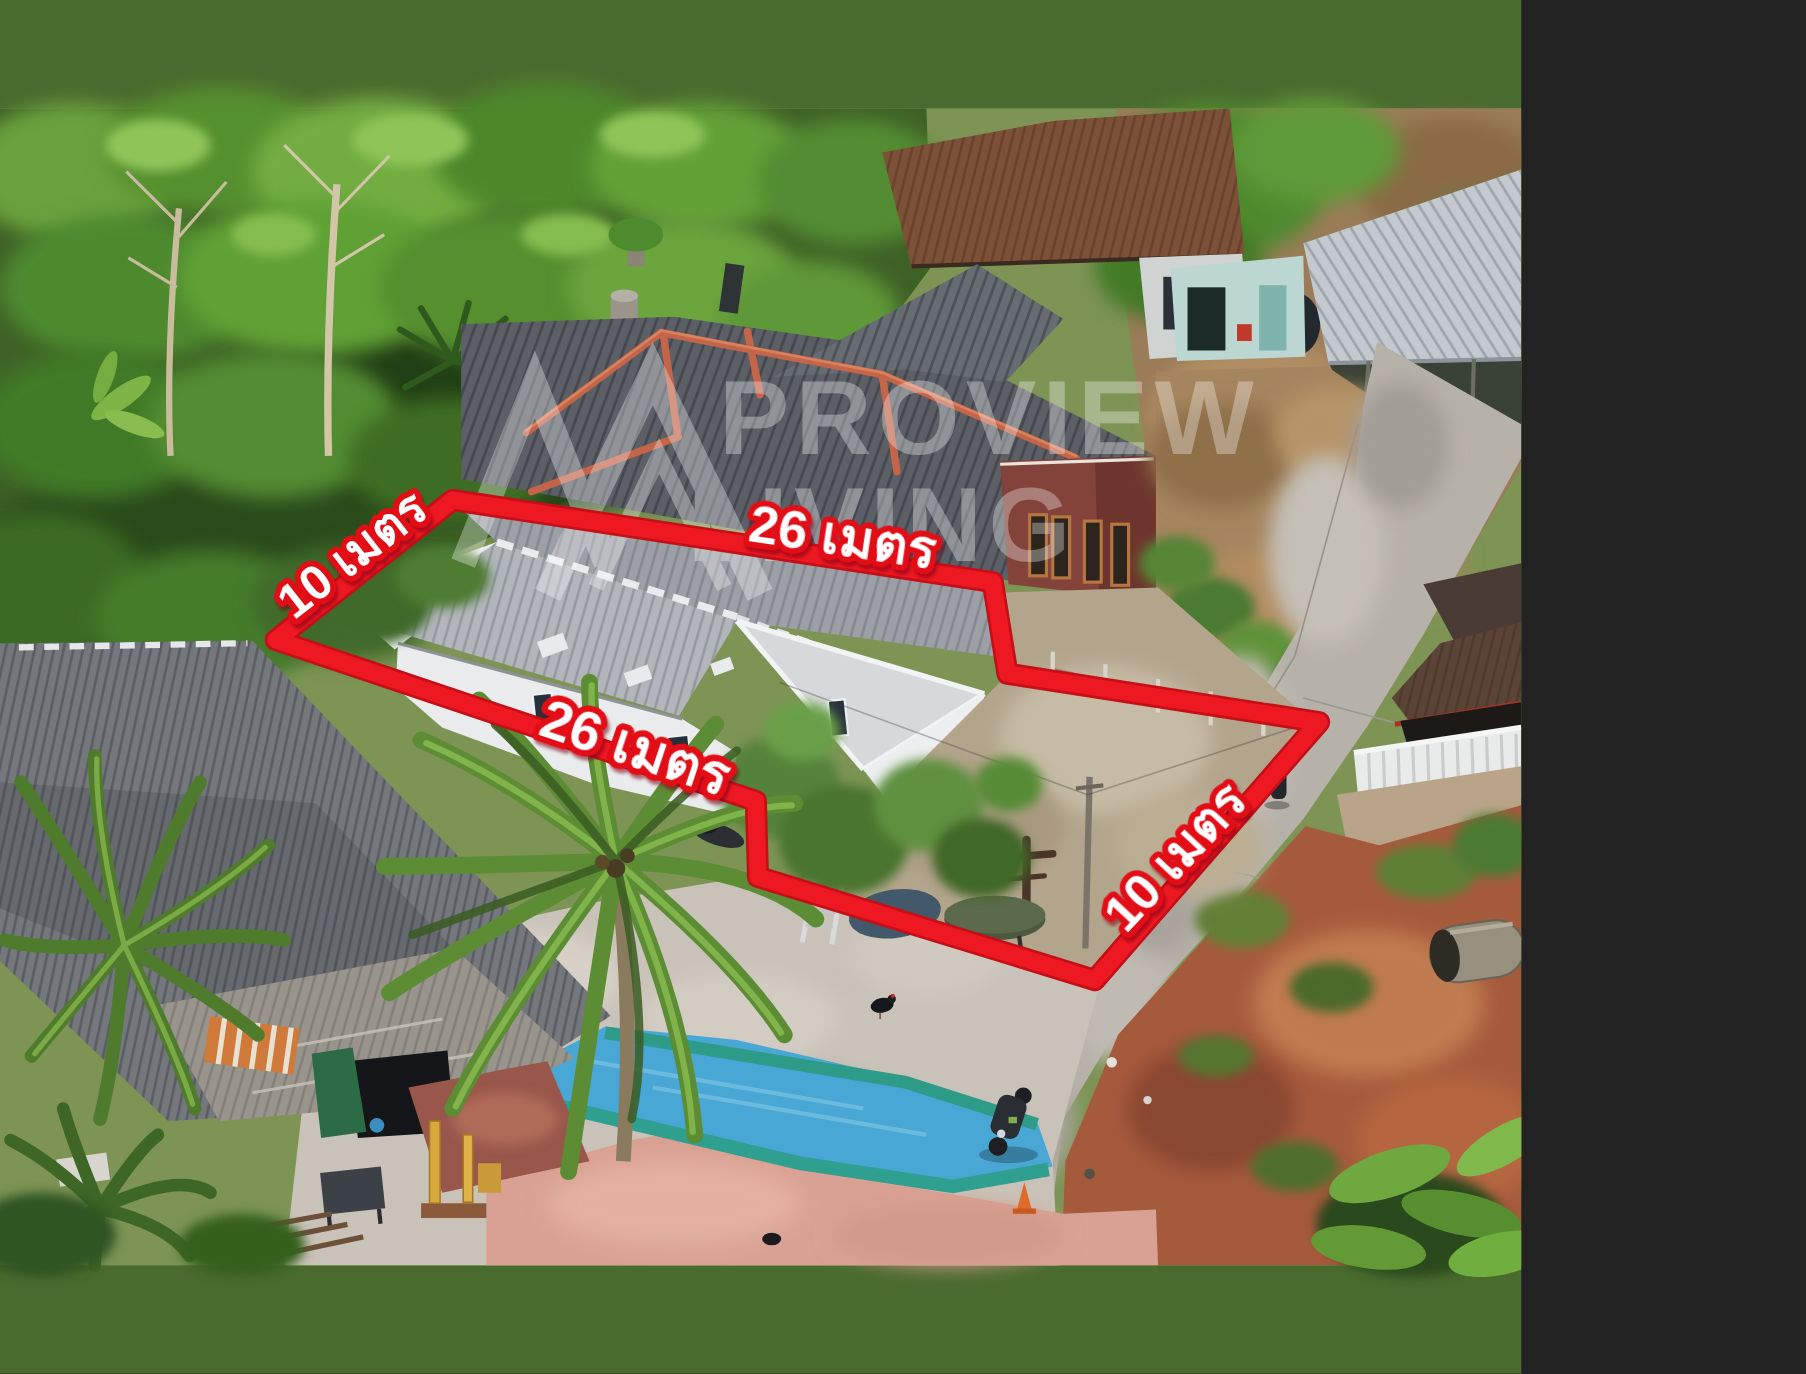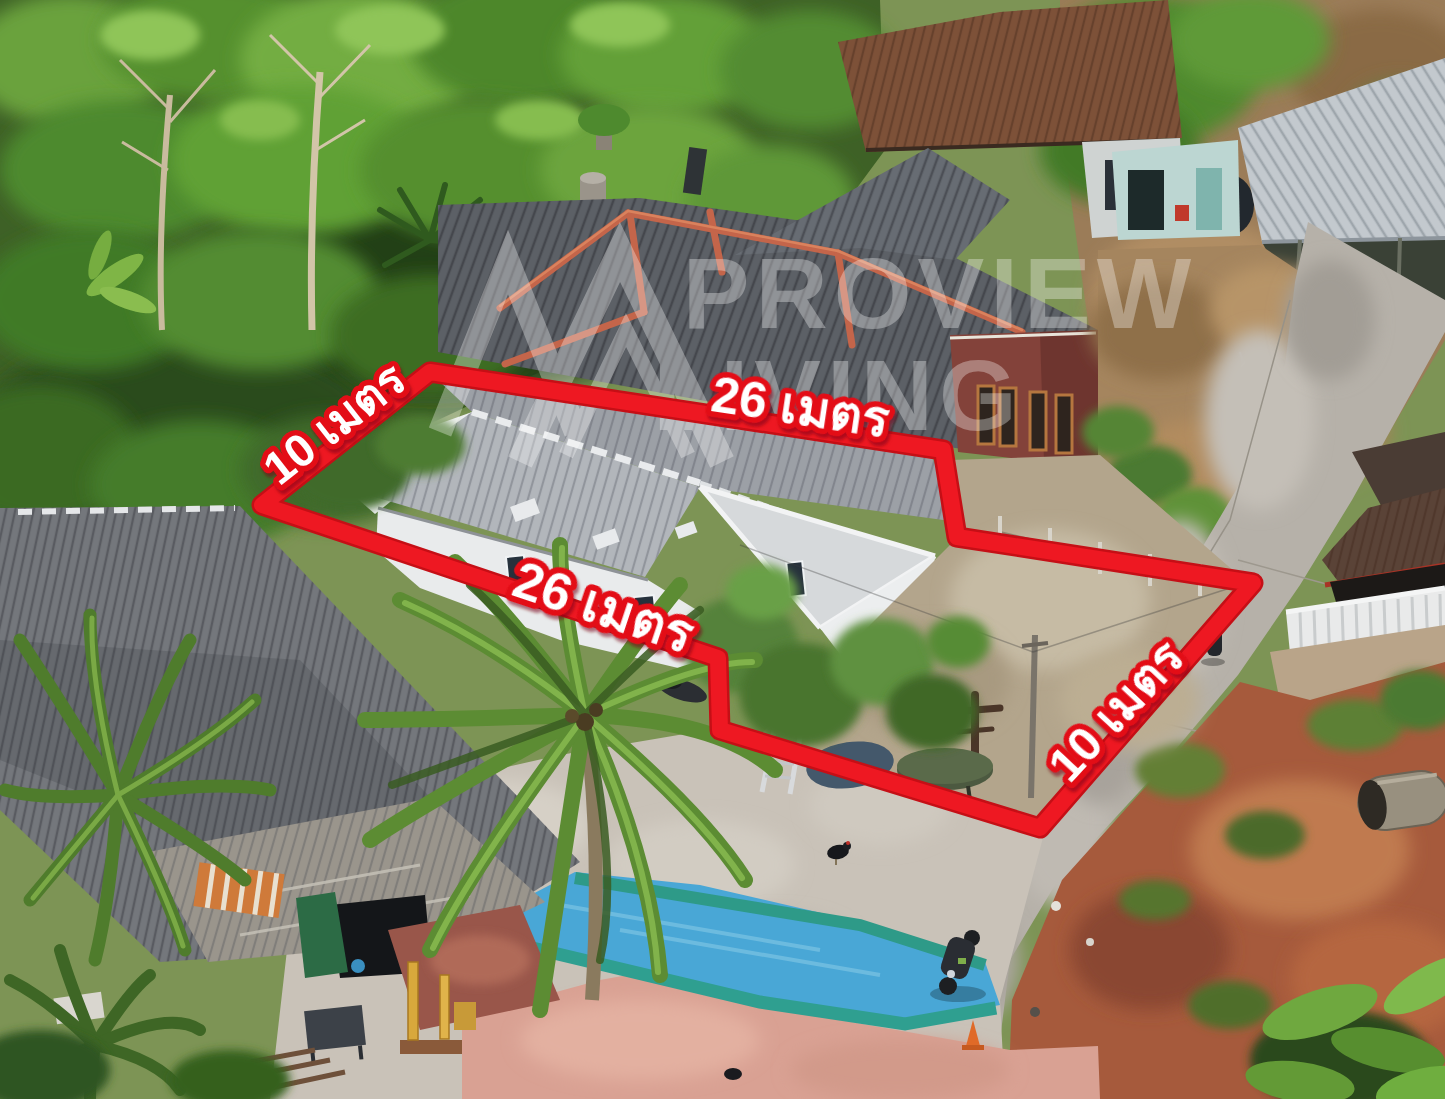--- a/index.html
+++ b/index.html
@@ -1,16 +1,16 @@
 <!DOCTYPE html>
 <html><head>
 <meta charset="utf-8">
 <style>
   html,body{margin:0;padding:0;background:#222;}
-  .stage{position:relative;width:1445px;height:1099px;overflow:hidden;background:#4a6b2e;
+  .stage{position:relative;width:1217px;height:1099px;overflow:hidden;background:#4a6b2e;
          font-family:"Liberation Sans","DejaVu Sans",sans-serif;}
   .stage svg{display:block;width:100%;height:100%;}
   text{font-family:"Liberation Sans","DejaVu Sans",sans-serif;}
   .meas{font-weight:700;fill:#fff;paint-order:stroke;stroke-linejoin:round;}
   .wm{font-weight:700;fill:#ffffff;letter-spacing:6px;}
 </style>
 </head>
 <body>
 
 <div class="stage">

